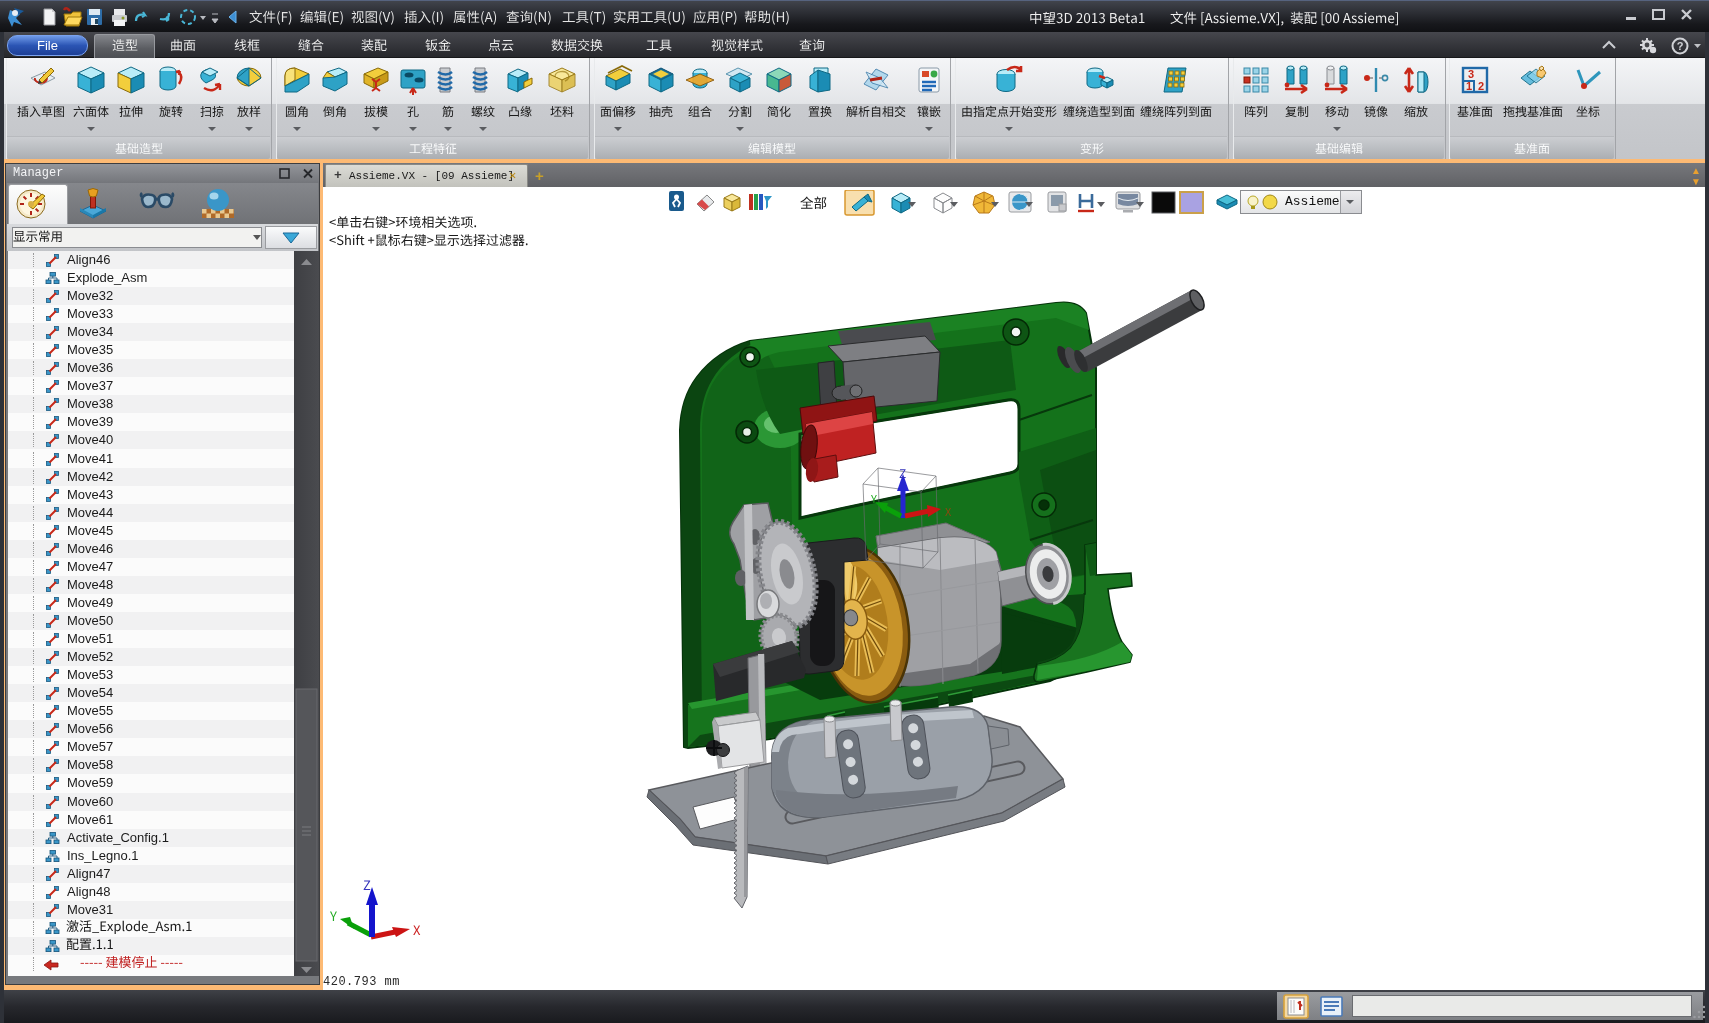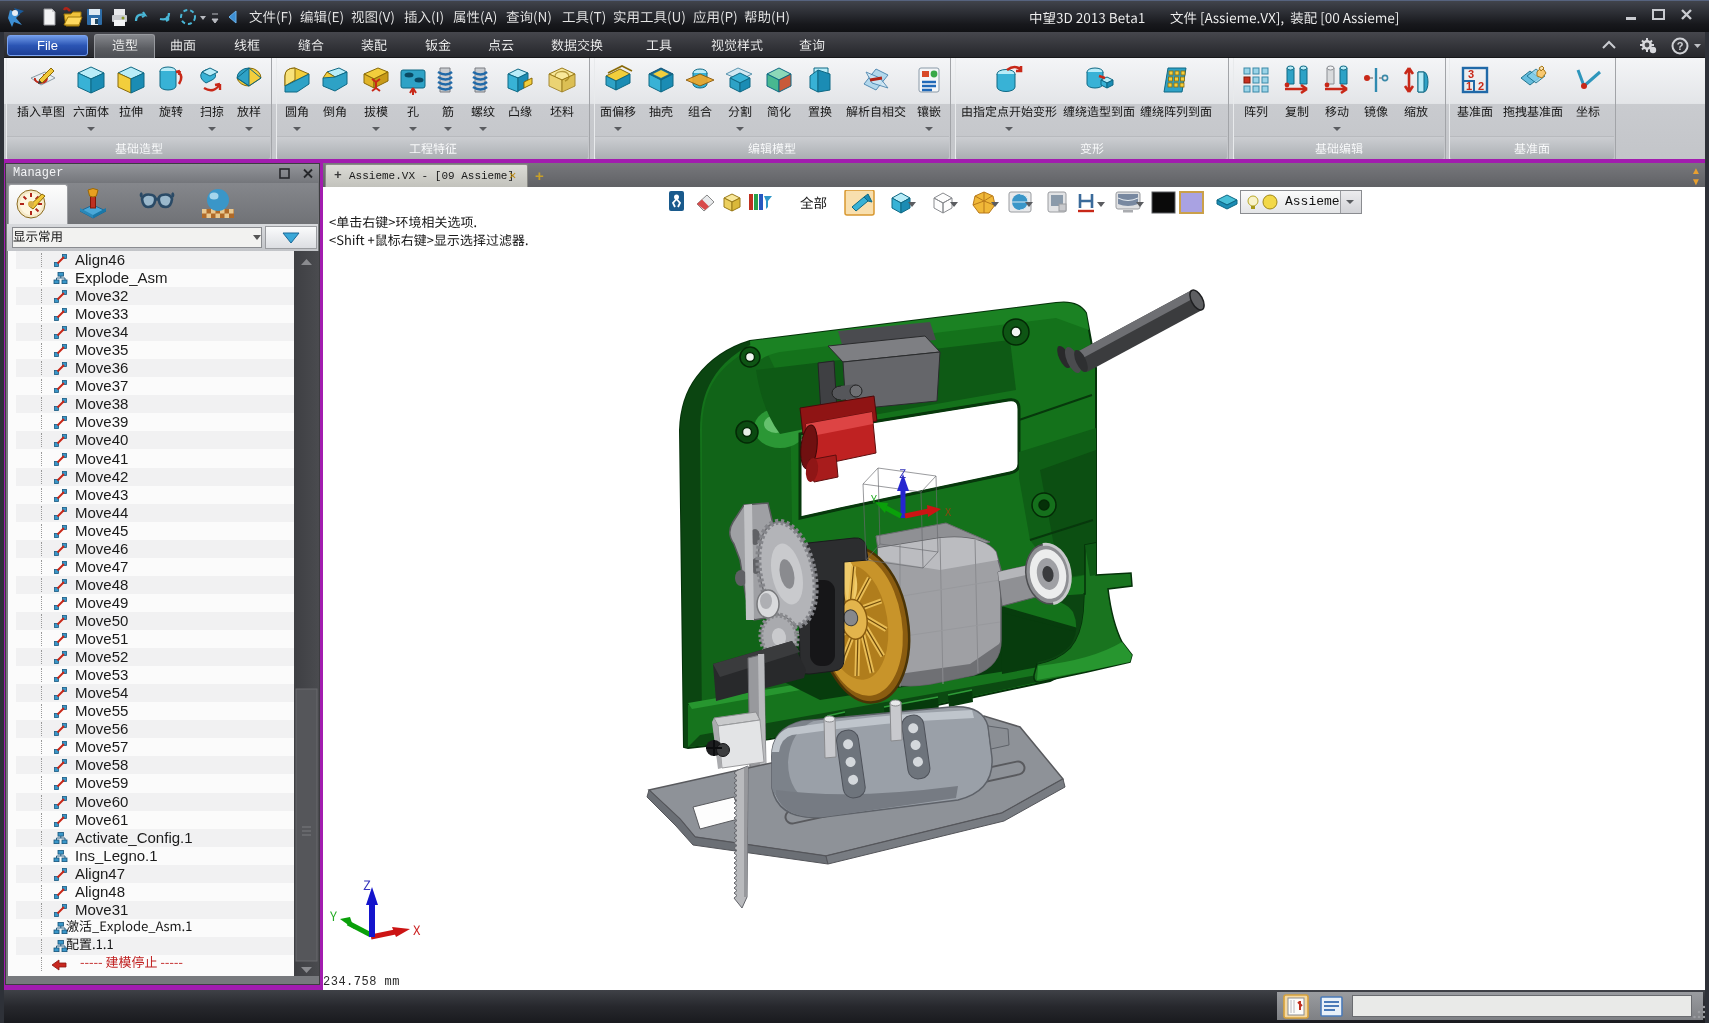--- a/index.html
+++ b/index.html
@@ -3,24 +3,24 @@
 *{margin:0;padding:0;box-sizing:border-box}
 html,body{width:1709px;height:1023px;overflow:hidden;background:#000}
 #app{position:relative;width:1709px;height:1023px;font-family:"Liberation Sans",sans-serif;overflow:hidden;background:#606266}
 .abs{position:absolute}
 #titlebar{left:0;top:0;width:1709px;height:32px;background:linear-gradient(#41444c 0%,#2b2d33 40%,#17181c 75%,#101114 100%);border-top:1px solid #56637f}
 #tabrow{left:0;top:32px;width:1709px;height:26px;background:linear-gradient(#46474d,#2f3035 70%,#27282c);border-bottom:1px solid #17181a}
 #ribbon{left:0;top:58px;width:1709px;height:101px;background:linear-gradient(#f4f5f7 0%,#e3e5e8 45%,#c9cbcf 46%,#c3c5c9 100%)}
 #ribbon .grp{position:absolute;top:0;height:101px;border-right:1px solid #a2a4a8;box-shadow:1px 0 0 #e8eaec inset}
 #ribbon .band{position:absolute;top:78px;height:23px;left:1px;right:1px;background:linear-gradient(#ccced2,#abaeb2);border-top:1px solid #b8babe;border-radius:0 0 2px 2px}
 .caret{position:absolute;width:0;height:0;border-left:4px solid transparent;border-right:4px solid transparent;border-top:4px solid #5a5c60}
-#workspace{left:0;top:159px;width:1709px;height:831px;background:#a21caf}
+#workspace{left:0;top:159px;width:1709px;height:831px;background:#fdba74}
 #mgr{left:5px;top:4px;width:315px;height:822px;background:#77797d;border:1px solid #3c3d40}
 #mgrlist{position:absolute;left:2px;top:87px;width:286px;height:725px;background:#fbfbfb;overflow:hidden}
-.mrow{position:absolute;left:8px;width:286px;height:18px;font-size:15px;color:#1b1b1b;line-height:18px}
+.mrow{position:absolute;left:0;width:286px;height:18px;font-size:13px;color:#1b1b1b;line-height:18px}
 .mrow .txt{position:absolute;left:59px;top:0}
 #canvas{left:323px;top:4px;width:1382px;height:827px;background:#fff}
 #cvtabs{position:absolute;left:0;top:0;width:1382px;height:24px;background:linear-gradient(#77787c,#606165)}
 .mono{font-family:"Liberation Mono",monospace}
 #statusbar{left:0;top:990px;width:1709px;height:33px;background:linear-gradient(#3f4147 0%,#27282d 50%,#191a1e 100%)}
 </style></head><body>
 <div id="app">
     <svg width="0" height="0" style="position:absolute">
       <defs>
         <path id="g6587" d="M725 630 802 607Q739 426 640 294Q541 162 403 72Q265 -19 83 -78Q79 -69 71 -55Q63 -42 53 -29Q44 -15 36 -7Q215 45 348 128Q482 212 575 335Q668 459 725 630ZM270 626Q327 471 424 345Q521 219 657 129Q793 40 967 -4Q959 -12 949 -24Q939 -37 930 -50Q922 -62 915 -73Q736 -24 599 71Q462 165 363 300Q265 435 201 603ZM50 664H954V590H50ZM423 823 501 847Q524 811 547 768Q569 724 580 693L497 666Q488 697 467 742Q446 786 423 823Z"></path>
@@ -232,21 +232,21 @@
 <path d="M236 10 l-7 6 7 6 Z" fill="#3d8fd4" stroke="#6ab0e8" stroke-width="1"></path>
 </g>
       </svg>
     </div>
     <svg class="abs" style="left:1620px;top:6px" width="85" height="20" viewBox="0 0 85 20">
 <rect x="6" y="11" width="10" height="3" fill="#c9cbd0"></rect>
 <rect x="33" y="4" width="11" height="9" fill="none" stroke="#c9cbd0" stroke-width="2"></rect>
 <path d="M62 4 l9 9 m0 -9 l-9 9" stroke="#c9cbd0" stroke-width="2.4"></path>
 </svg>
     <div id="tabrow" class="abs"></div>
-    <div class="abs" style="left:7px;top:35px;width:81px;height:21px;background:linear-gradient(#6f9ae8,#2b55b4 50%,#1d3f96);border:1px solid #7aa2ee;border-radius:3px;color:#fff;font-size:13px;text-align:center;line-height:19px">File</div>
+    <div class="abs" style="left:7px;top:35px;width:81px;height:21px;background:linear-gradient(#6f9ae8,#2b55b4 50%,#1d3f96);border:1px solid #7aa2ee;border-radius:10px;color:#fff;font-size:13px;text-align:center;line-height:19px">File</div>
     <div class="abs" style="left:94px;top:34px;width:61px;height:24px;background:linear-gradient(#85878c,#5a5c61 60%,#4c4e53);border:1px solid #97999e;border-bottom:none;border-radius:3px 3px 0 0"></div>
     <svg class="abs" style="left:1595px;top:36px" width="110" height="20" viewBox="0 0 110 20">
 <path d="M8 12 l6 -6 6 6" stroke="#caccd1" stroke-width="2" fill="none"></path>
 <g fill="#d8d9dd">
         <circle cx="52" cy="9" r="5"></circle>
         <circle cx="58" cy="14" r="3.2"></circle>
 <g stroke="#d8d9dd" stroke-width="2">
           <path d="M52 2 v3 M52 13 v3 M45 9 h3 M56 9 h3 M47 4.5 l2 2 M55 11.5 l2 2 M57 4.5 l-2 2 M49 11.5 l-2 2"></path>
         </g>
 <circle cx="52" cy="9" r="2.4" fill="#45464a"></circle>
@@ -1108,21 +1108,21 @@
         <svg class="abs" style="left:7px;top:712px" width="110" height="85" viewBox="0 0 110 85">
 <g stroke-linejoin="round">
 <path d="M41 60 L18 48" stroke="#0aa00a" stroke-width="5"></path>
 <path d="M24 54 L10 44 l10 -2 Z" fill="#0aa00a"></path>
 <path d="M41 62 L70 56" stroke="#cc1414" stroke-width="5"></path>
 <path d="M62 52 L80 54 l-14 8 Z" fill="#cc1414"></path>
 <path d="M42 62 V28" stroke="#1414cc" stroke-width="6"></path>
 <path d="M36 30 h12 L42 12 Z" fill="#1414cc"></path>
 </g>
         </svg>
-        <div class="abs mono" style="left:0px;top:812px;font-size:12px;color:#2a2a2a;letter-spacing:0.5px">234.758 mm</div>
+        <div class="abs mono" style="left:0px;top:812px;font-size:12px;color:#2a2a2a;letter-spacing:0.5px">420.793 mm</div>
       </div>
     </div>
     <div id="statusbar" class="abs"></div>
     <div class="abs" style="left:1277px;top:992px;width:426px;height:28px;background:linear-gradient(#9a9ca0,#7e8084)"></div>
     <svg class="abs" style="left:1283px;top:994px" width="70" height="25" viewBox="0 0 70 25">
 <rect x="1" y="1" width="24" height="23" rx="2" fill="#f5d9a2" stroke="#d8a23c" stroke-width="1.6"></rect>
 <rect x="5" y="4" width="16" height="17" fill="#fdfdfb" stroke="#8a8c90"></rect>
 <path d="M8 6 v13 M11 6 v13" stroke="#b8bac0"></path>
 <path d="M15 8 l4 4 m-2 -5 v9" stroke="#c03020" stroke-width="2"></path>
 <rect x="38" y="3" width="21" height="19" rx="1" fill="#e8f0f8" stroke="#4a7ab8" stroke-width="1.6"></rect>

